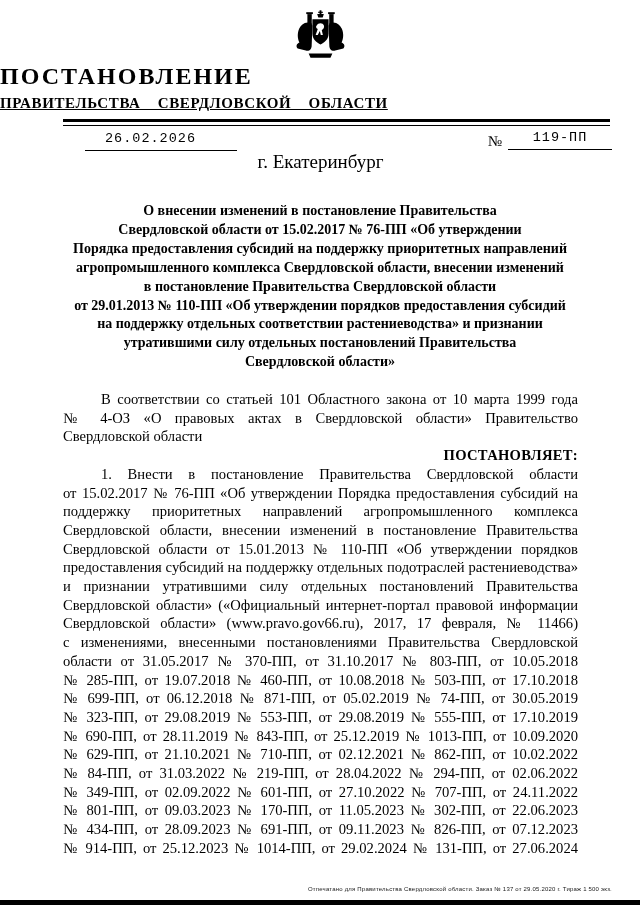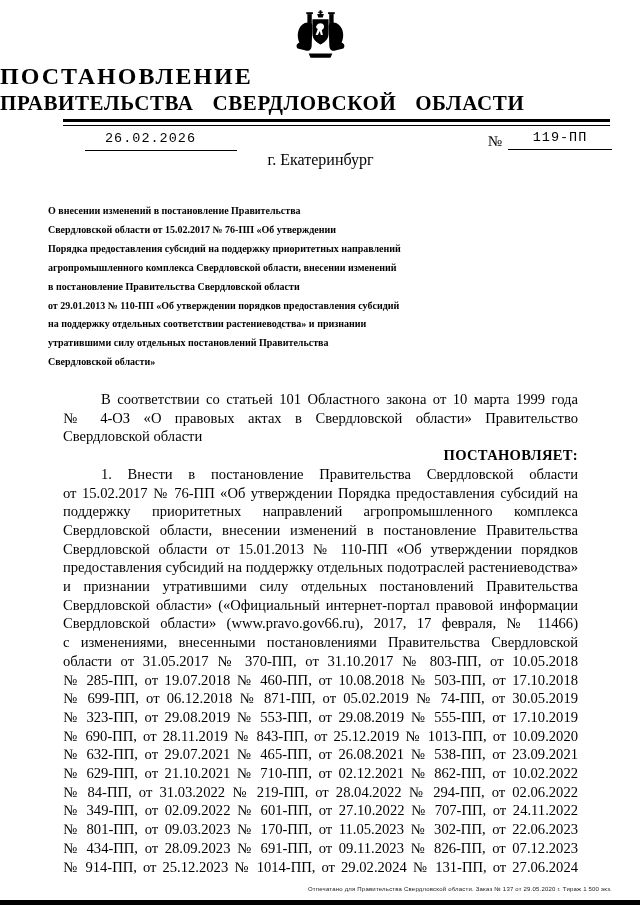--- a/index.html
+++ b/index.html
@@ -5,37 +5,37 @@
   html,body { margin:0; padding:0; background:#e8e8e8; }
   .page {
     position:relative; width:640px; height:905px; background:#ffffff;
     font-family:"Liberation Serif", serif; color:#000; overflow:hidden;
     margin:0 auto; box-shadow:0 0 4px rgba(0,0,0,.3);
   }
   
   .header { position:absolute; top:10px; left:0; width:100%; text-align:left; }
   .emblem { display:block; margin:0 auto; }
   .doc-type { font-size:24px; font-weight:bold; letter-spacing:2px; margin:3px 0 0; line-height:26px; }
-  .doc-org  { font-size:21px; font-weight:bold; letter-spacing:0.6px; word-spacing:13px; margin:5px 0 0; line-height:18px; }
+  .doc-org  { font-size:15px; font-weight:bold; letter-spacing:0.6px; word-spacing:13px; margin:5px 0 0; line-height:18px;text-decoration:underline; }
   
   .rule { position:absolute; top:119px; left:63px; width:547px; height:3px;
           border-top:3px solid #000; border-bottom:1px solid #000; }
   
   .date-field { position:absolute; top:128px; left:85px; width:152px;
                 border-bottom:1px solid #000; padding-bottom:4px; }
   .date-text  { font-family:"Liberation Mono", monospace; font-size:13.5px; letter-spacing:1px; padding-left:20px; }
   .num-field  { position:absolute; top:128px; right:28px; font-size:15px; }
   .num-sign   { vertical-align:bottom; }
   .num-line   { display:inline-block; width:104px; border-bottom:1px solid #000;
                 text-align:center; padding-bottom:4px; margin-left:6px; }
   .num-text   { font-family:"Liberation Mono", monospace; font-size:13.5px; letter-spacing:1px;margin-top:12px; }
-  .city { position:absolute; top:151px; left:63px; width:515px; text-align:center; font-size:16px; }
+  .city { position:absolute; top:151px; left:63px; width:515px; text-align:center; font-size:19px; }
   
-  .title { position:absolute; top:202px; left:48px; width:544px; text-align:left;
-           font-weight:bold; font-size:10px; line-height:18.9px; }
+  .title { position:absolute; top:202px; left:48px; width:544px; text-align:center;
+           font-weight:bold; font-size:14px; line-height:18.9px; }
   
   .body { position:absolute; top:390px; left:63px; width:515px; font-size:14.6px; line-height:18.7px; }
   .line { text-align:justify; text-align-last:justify; white-space:normal; }
   .line.left { text-align:left; text-align-last:left; }
   .indent { text-indent:38px; }
   .resolves { font-weight:bold; letter-spacing:0.3px; text-align:right; }
   .item-lines .line:first-child { text-indent:38px; }
   
   .footer { position:absolute; top:886px; right:28px; font-family:"Liberation Sans", sans-serif;
             font-size:6px; color:#1a1a1a; letter-spacing:0.2px; }
@@ -107,21 +107,20 @@
         <div class="line">предоставления субсидий на поддержку отдельных подотраслей растениеводства»</div>
         <div class="line">и признании утратившими силу отдельных постановлений Правительства</div>
         <div class="line">Свердловской области» («Официальный интернет-портал правовой информации</div>
         <div class="line">Свердловской области» (www.pravo.gov66.ru), 2017, 17 февраля, № 11466)</div>
         <div class="line">с изменениями, внесенными постановлениями Правительства Свердловской</div>
         <div class="line">области от 31.05.2017 № 370-ПП, от 31.10.2017 № 803-ПП, от 10.05.2018</div>
         <div class="line">№ 285-ПП, от 19.07.2018 № 460-ПП, от 10.08.2018 № 503-ПП, от 17.10.2018</div>
         <div class="line">№ 699-ПП, от 06.12.2018 № 871-ПП, от 05.02.2019 № 74-ПП, от 30.05.2019</div>
         <div class="line">№ 323-ПП, от 29.08.2019 № 553-ПП, от 29.08.2019 № 555-ПП, от 17.10.2019</div>
         <div class="line">№ 690-ПП, от 28.11.2019 № 843-ПП, от 25.12.2019 № 1013-ПП, от 10.09.2020</div>
-        <div class="line">№ 632-ПП, от 29.07.2021 № 465-ПП, от 26.08.2021 № 538-ПП, от 23.09.2021</div>
         <div class="line">№ 629-ПП, от 21.10.2021 № 710-ПП, от 02.12.2021 № 862-ПП, от 10.02.2022</div>
         <div class="line">№ 84-ПП, от 31.03.2022 № 219-ПП, от 28.04.2022 № 294-ПП, от 02.06.2022</div>
         <div class="line">№ 349-ПП, от 02.09.2022 № 601-ПП, от 27.10.2022 № 707-ПП, от 24.11.2022</div>
         <div class="line">№ 801-ПП, от 09.03.2023 № 170-ПП, от 11.05.2023 № 302-ПП, от 22.06.2023</div>
         <div class="line">№ 434-ПП, от 28.09.2023 № 691-ПП, от 09.11.2023 № 826-ПП, от 07.12.2023</div>
         <div class="line">№ 914-ПП, от 25.12.2023 № 1014-ПП, от 29.02.2024 № 131-ПП, от 27.06.2024</div>
       </div>
   </div>
 
   <div class="footer">Отпечатано для Правительства Свердловской области. Заказ № 137 от 29.05.2020 г. Тираж 1 500 экз.</div>

